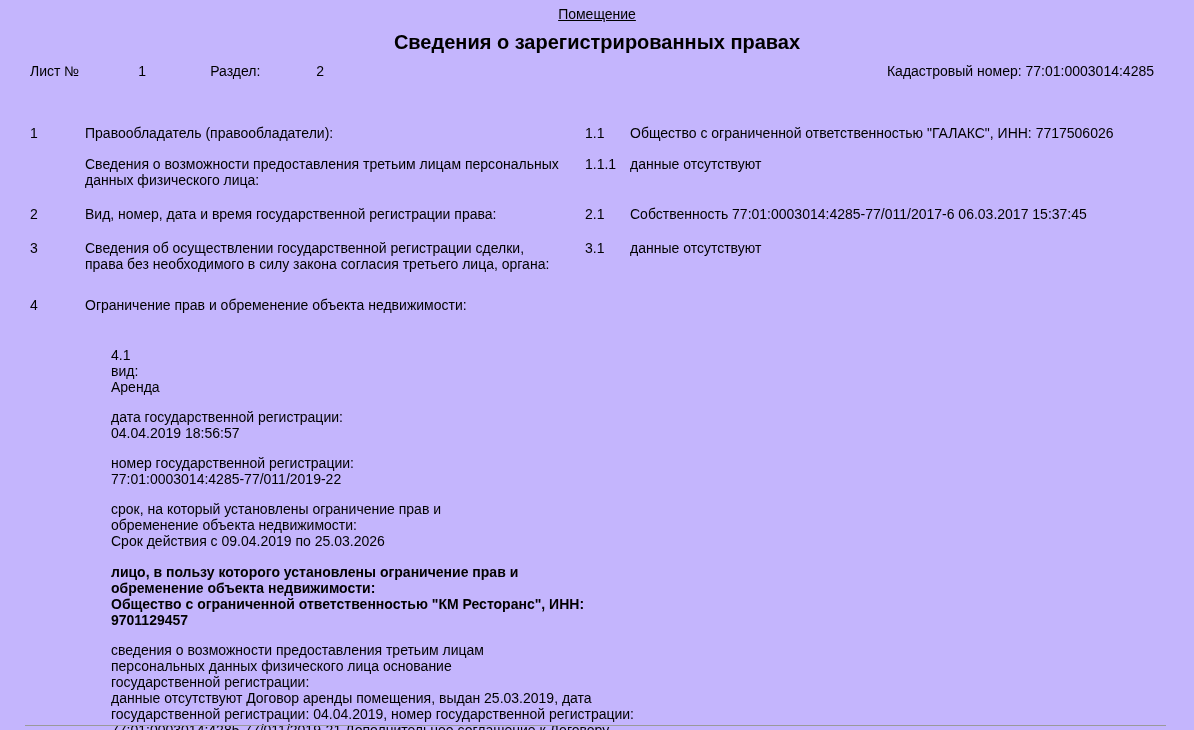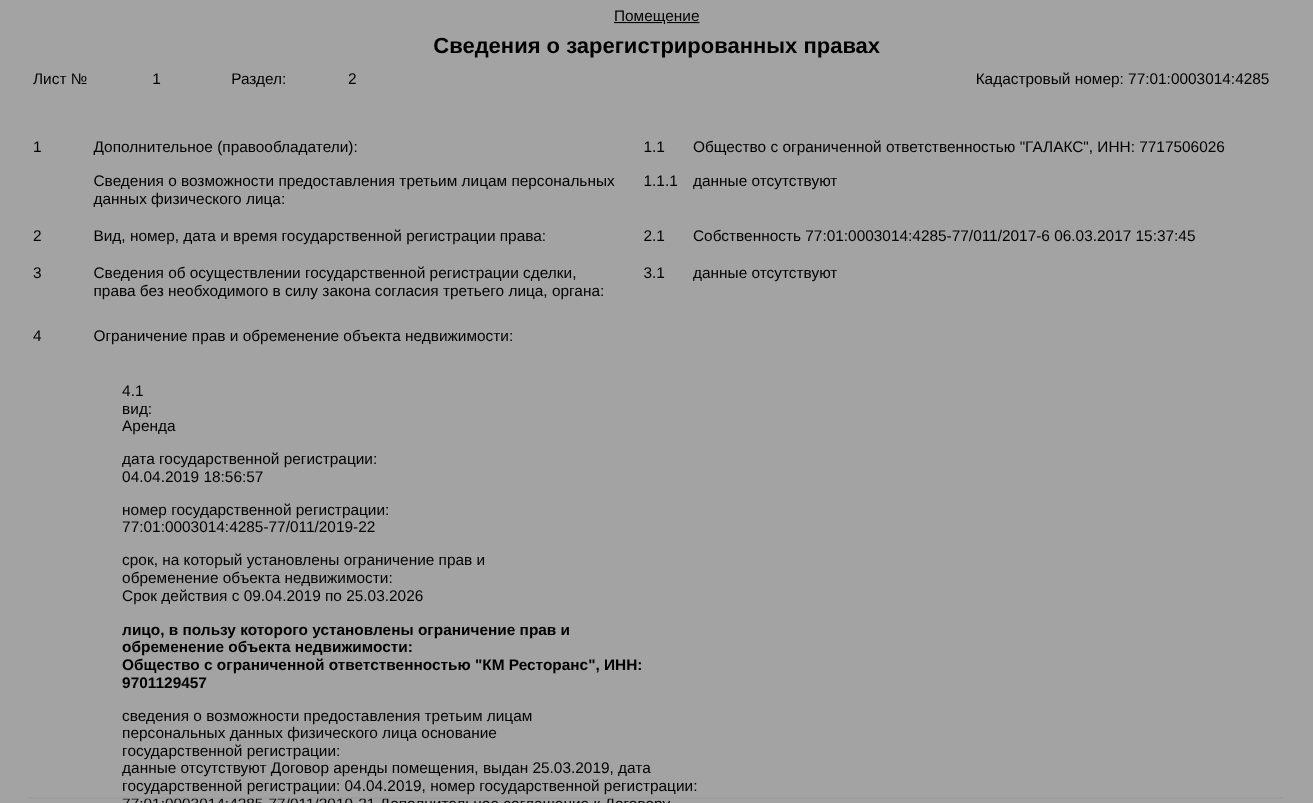--- a/index.html
+++ b/index.html
@@ -10,21 +10,21 @@
     line-height: 16px;
     color: #000000;
   }
   .page {
     position: relative;
     width: 1194px;
     height: 730px;
     box-sizing: border-box;
     padding: 6px 30px 0 30px;
     overflow: hidden;
-    background: #a3a3a3;
+    background: #c4b5fd;
   }
   .doc-title {
     text-align: center;
     text-decoration: underline;
     font-weight: normal;
     font-size: 14px;
     margin: 0;
   }
   .doc-subtitle {
     text-align: center;
@@ -90,21 +90,21 @@
         <span>2</span>
     </div>
     <div class="meta-right">
       <span>Кадастровый номер:</span>
       <span>77:01:0003014:4285</span>
     </div>
   </div>
 
   <div class="main-row mt-row1">
     <div class="c-num">1</div>
-    <div class="c-label">Дополнительное (правообладатели):</div>
+    <div class="c-label">Правообладатель (правообладатели):</div>
     <div class="c-sub">1.1</div>
     <div class="c-value">Общество с ограниченной ответственностью "ГАЛАКС", ИНН: 7717506026</div>
   </div>
 
   <div class="main-row mt-row1b">
     <div class="c-num"></div>
     <div class="c-label">Сведения о возможности предоставления третьим лицам персональных данных физического лица:</div>
     <div class="c-sub">1.1.1</div>
     <div class="c-value">данные отсутствуют</div>
   </div>

